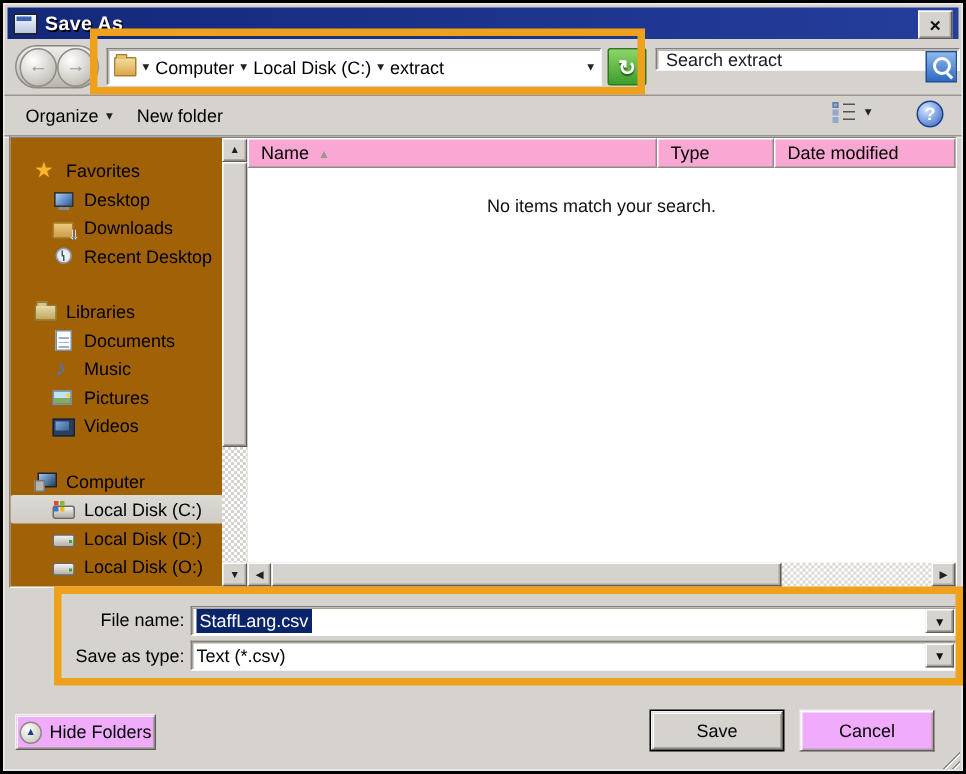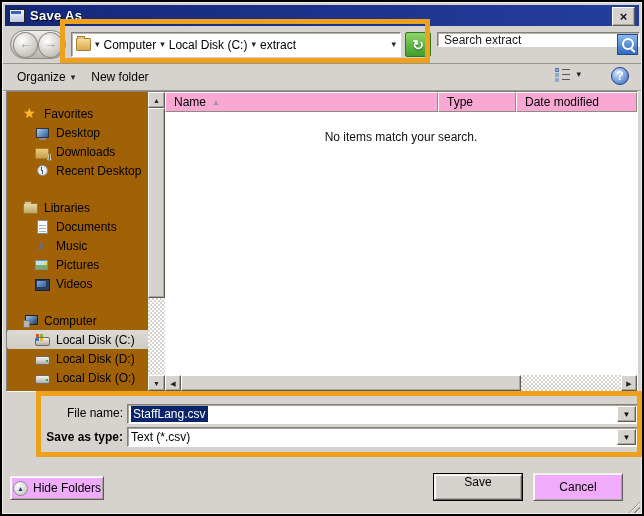--- a/index.html
+++ b/index.html
@@ -187,21 +187,21 @@
   .btn{background:#f0abfc;border:1px solid #f2f1ef;border-right-color:#5f5d58;border-bottom-color:#5f5d58;
        box-shadow:inset 1px 1px 0 #fff,inset -1px -1px 0 #a9a59d;box-sizing:border-box;
        display:flex;align-items:center;justify-content:center;cursor:default;}
   .hide-folders{position:absolute;left:10px;top:476px;width:94px;height:24px;gap:5px;}
   .hf-ico{width:15px;height:15px;border-radius:50%;flex:none;
           background:radial-gradient(circle at 35% 30%,#fdfdfd,#c2beb7);border:1px solid #8e8a84;
           display:flex;align-items:center;justify-content:center;font-size:7px;color:#1a3f8f;box-sizing:border-box;}
   .hf-ico::before{content:"▲";}
   .save-btn{position:absolute;left:433px;top:473px;width:90px;height:28px;border:1px solid #000;
             background:#d6d3ce;box-sizing:border-box;display:flex;align-items:center;justify-content:center;}
-  .save-inner{width:100%;height:100%;display:flex;justify-content:center;
+  .save-inner{width:100%;height:100%;display:flex;align-items:center;justify-content:center;
             border:1px solid #f2f1ef;border-right-color:#5f5d58;border-bottom-color:#5f5d58;
             box-shadow:inset 1px 1px 0 #fff,inset -1px -1px 0 #a9a59d;box-sizing:border-box;}
   .cancel-btn{position:absolute;left:533px;top:473px;width:90px;height:28px;}
   .resize-grip{position:absolute;right:4px;bottom:3px;width:13px;height:13px;
         background:repeating-linear-gradient(135deg,transparent 0 2px,#8e8a84 2px 3px,#fff 3px 4px);
         clip-path:polygon(100% 0,0 100%,100% 100%);}
 
   
   .hlbox{position:absolute;border:5px solid #f0a11c;box-sizing:border-box;z-index:9;pointer-events:none;}
   .hlbox1{left:60px;top:19px;width:370px;height:44px;}
@@ -361,21 +361,21 @@
       </div>
     </div>
   </div>
 
   <div class="field-label" style="top:406px;">File name:</div>
   <div class="combo" style="top:404px;">
     <span class="sel-text">StaffLang.csv</span>
     <div class="drop"></div>
   </div>
 
-  <div class="field-label" style="top:430px;font-weight:bold;">Save as type:</div>
+  <div class="field-label" style="top:430px;">Save as type:</div>
   <div class="combo" style="top:427px;">
     <span>Text (*.csv)</span>
     <div class="drop"></div>
   </div>
 
   <div class="btn hide-folders">
     <span class="hf-ico"></span>
     <span>Hide Folders</span>
   </div>
   <div class="save-btn">

